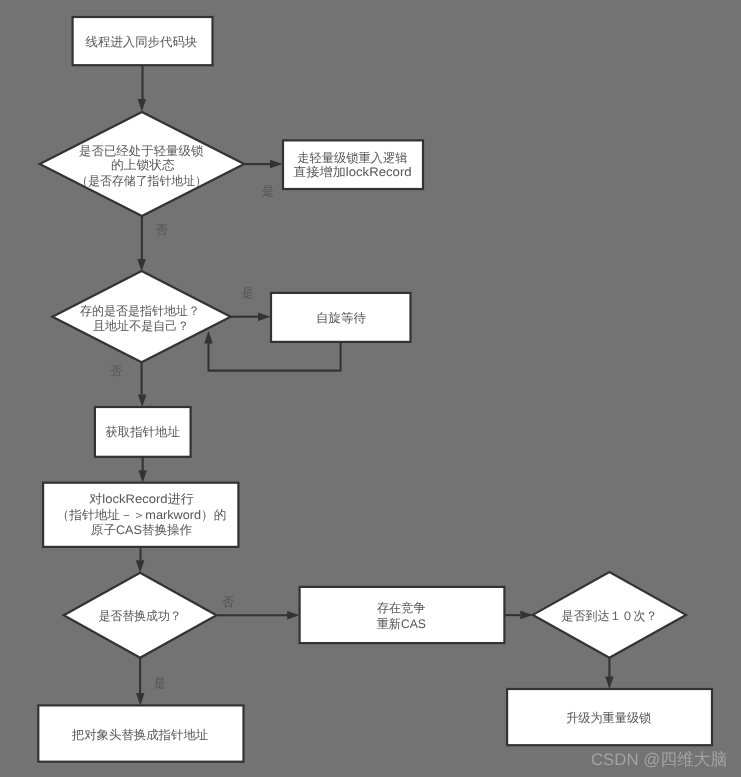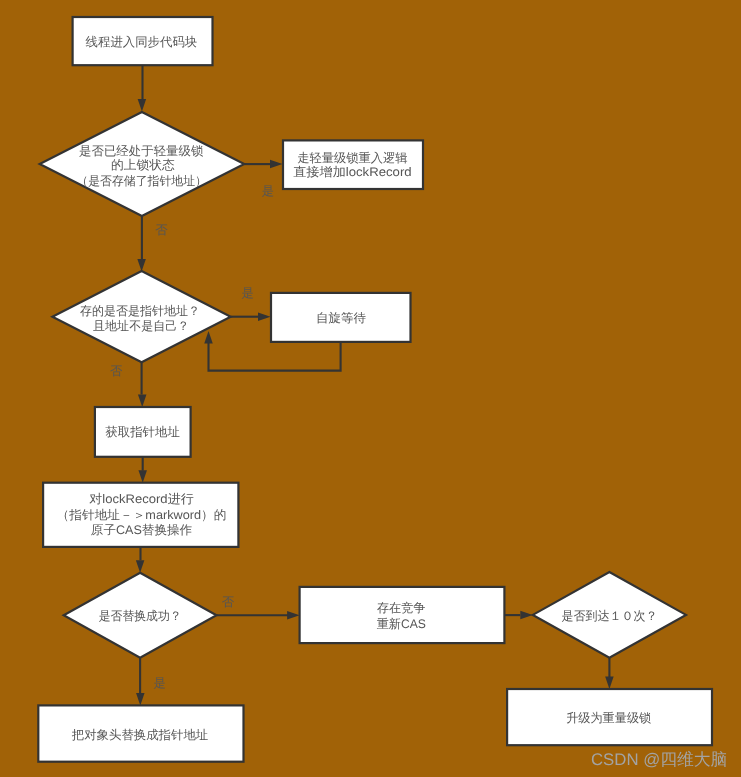--- a/index.html
+++ b/index.html
@@ -1,20 +1,20 @@
 <!DOCTYPE html>
 <html><head>
 <meta charset="utf-8">
 <style>
   html,body{margin:0;padding:0;background:#ffffff;}
   body{width:741px;height:777px;overflow:hidden;
        font-family:"Liberation Sans",sans-serif;
        -webkit-font-smoothing:antialiased;
        text-rendering:geometricPrecision;}
-  #canvas{position:relative;width:741px;height:777px;background:#a16207;}
+  #canvas{position:relative;width:741px;height:777px;background:#737373;}
   #fc{position:absolute;top:0;left:0;}
   #canvas{filter:opacity(1);}
   .shp{fill:#ffffff;stroke:#333333;stroke-width:2.2;}
   .ln{fill:none;stroke:#333333;stroke-width:2.1;stroke-linecap:butt;}
   .ah{fill:#333333;stroke:none;}
   .tx{fill:#555555;font-family:"Liberation Sans",sans-serif;font-size:12.4px;
       text-anchor:middle;dominant-baseline:central;}
   .lbl{fill:#555555;font-family:"Liberation Sans",sans-serif;font-size:12.4px;
        text-anchor:middle;dominant-baseline:central;}
   .wm{fill:#a3a3a3;font-family:"Liberation Sans",sans-serif;font-size:16.8px;

